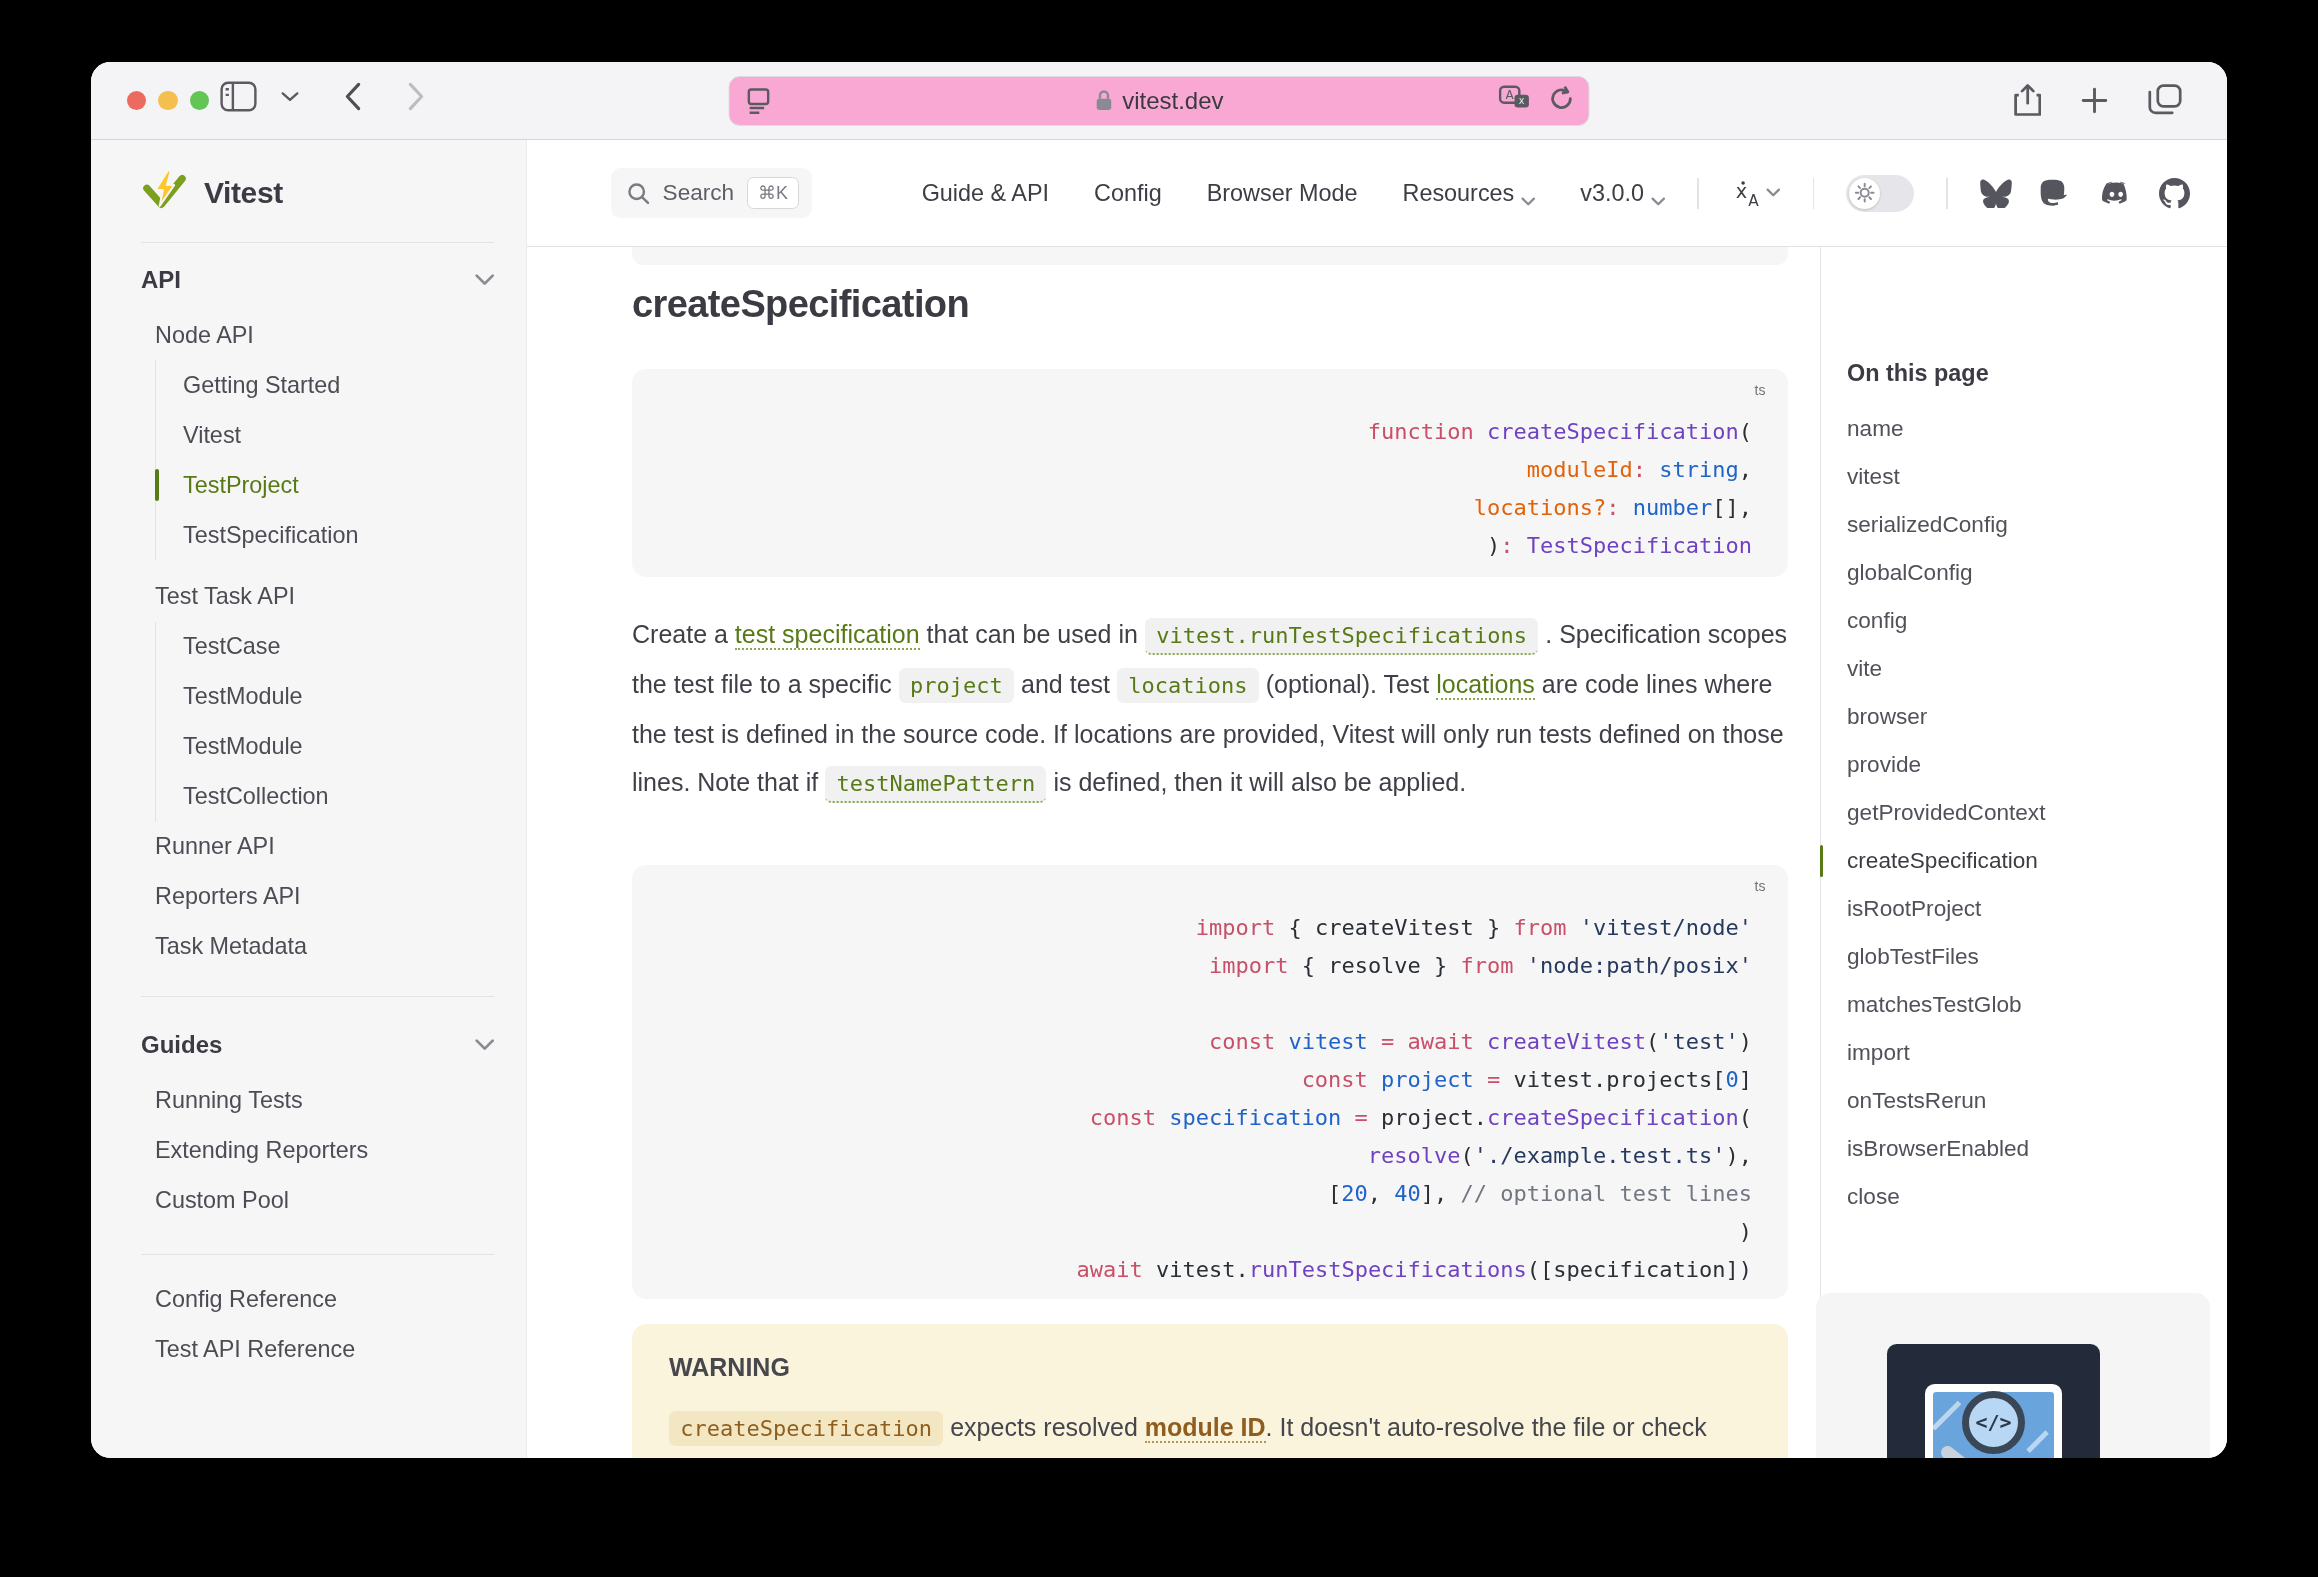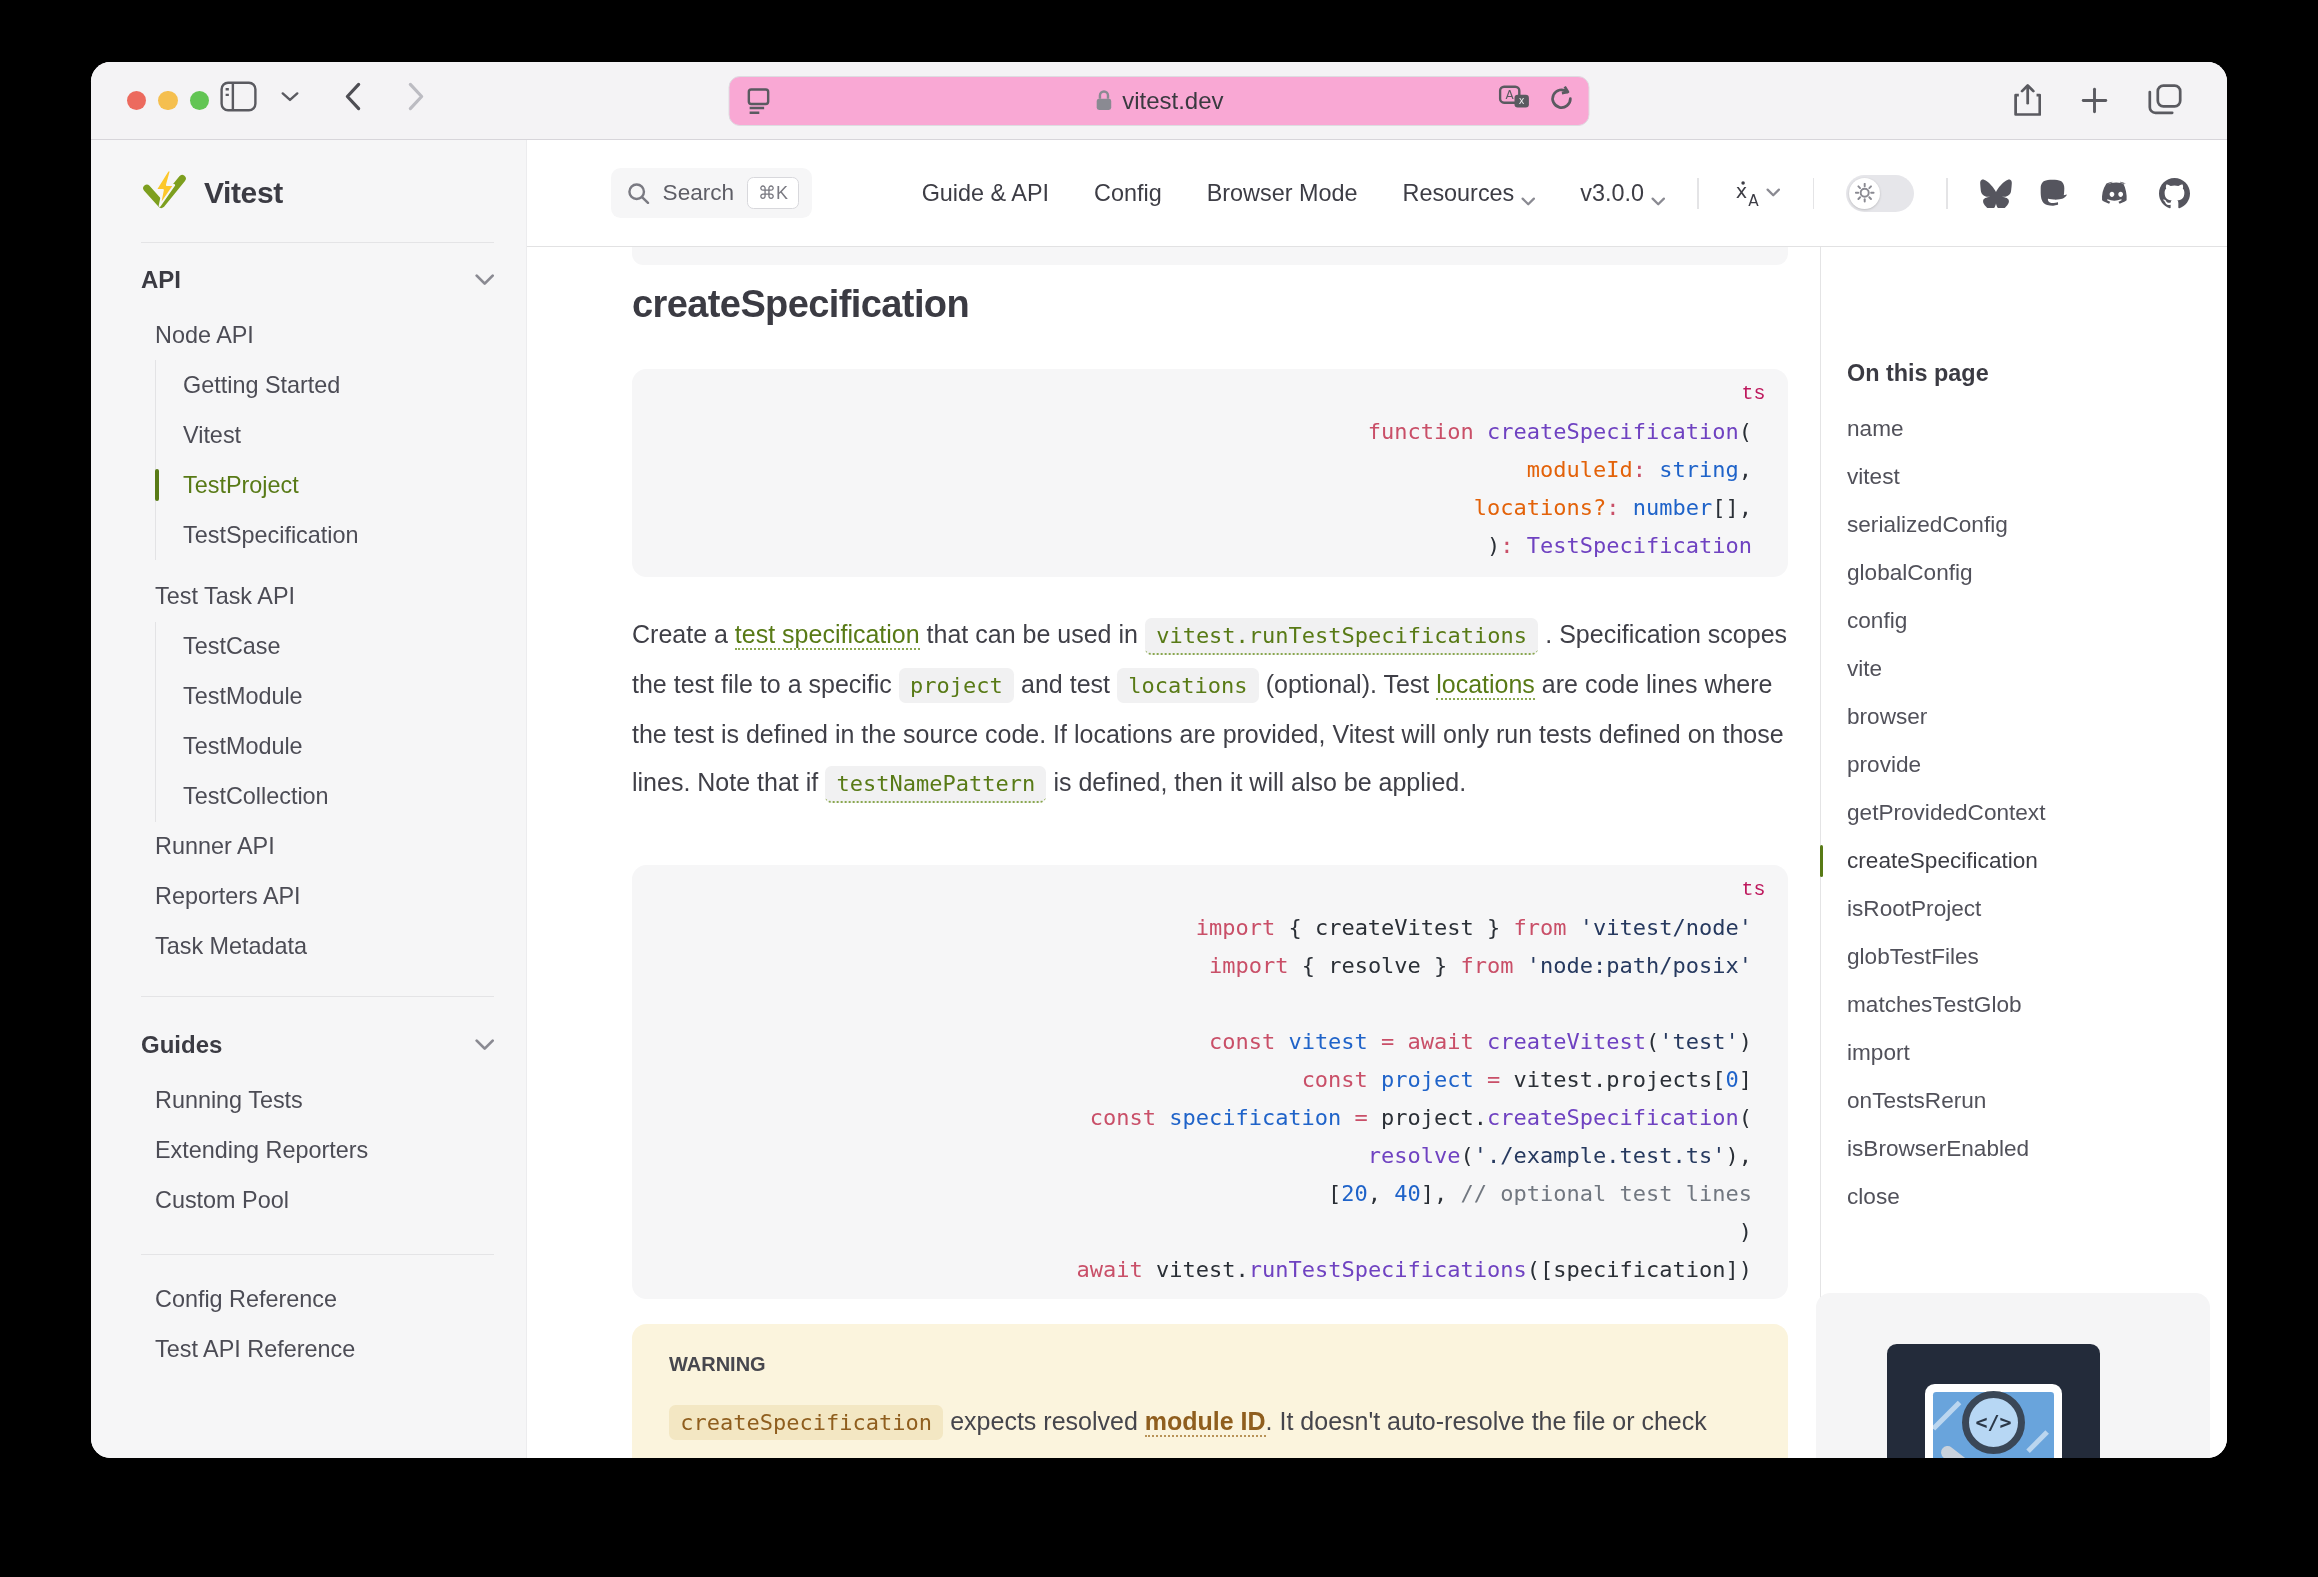--- a/index.html
+++ b/index.html
@@ -64,41 +64,41 @@
   .socials svg { cursor:pointer; }
 
   
   .page { position:relative; flex:1; min-height:0; overflow:hidden; }
   .doc { position:absolute; left:105px; top:0; width:1156px; }
   .prev-block-edge { position:absolute; left:0; top:0; width:1156px; height:18px; background:#f6f6f7;
                      border-radius:0 0 11.3px 11.3px; }
   .h1 { position:absolute; left:0; top:36px; font-size:38px; font-weight:700; letter-spacing:-0.6px; color:#3b3b43; }
   .codeblock { position:absolute; left:0; width:1156px; background:#f6f6f7; border-radius:14.5px;
                padding:44px 36px 0 36px; font-family:"DejaVu Sans Mono", monospace; font-size:22px; }
-  .codeblock .lang { position:absolute; top:13px; right:22.6px; font-size:20px; color:#be185d;
-                     font-family:Liberation Mono, monospace; }
+  .codeblock .lang { position:absolute; top:13px; right:22.6px; font-size:14px; color:#737373;
+                     font-family:Liberation Sans, sans-serif; }
   .code1 { top:122px; height:208px; }
   .code2 { top:618px; height:434px; }
   .code-line { height:38px; line-height:38px; white-space:pre;text-align:right; }
   .tok-k{color:#c94f68;} .tok-f{color:#6f42c1;} .tok-v{color:#1f63c9;} .tok-n{color:#1f63c9;}
   .tok-s{color:#26395f;} .tok-o{color:#e36209;} .tok-c{color:#717780;} .tok-p{color:#2a2f36;}
 
   .para { position:absolute; left:0; top:363px; width:1156px; font-size:25px; line-height:48px; color:#3f3f47; }
   .seg-link { color:#587a16; font-weight:500; border-bottom:2.4px dotted #8aa84f; cursor:pointer; }
   .seg-code { font-family:"DejaVu Sans Mono", monospace; font-size:22px; color:#587a16;
               background:#f1f1f2; border-radius:6.5px; padding:4.8px 11.3px; }
   .seg-codelink { font-family:"DejaVu Sans Mono", monospace; font-size:22px; color:#587a16;
                   background:#f1f1f2; border-radius:6.5px; padding:4.8px 11.3px; border-bottom:2.4px dotted #8aa84f; cursor:pointer; }
   .seg-wcode { font-family:"DejaVu Sans Mono", monospace; font-size:22px; color:#8f5e1e;
                background:#f3e7c3; border-radius:6.5px; padding:4.8px 11.3px; }
   .seg-wlink { color:#8f5e1e; font-weight:600; border-bottom:2.4px dotted #b89358; cursor:pointer; }
 
   .warning { position:absolute; left:0; top:1077px; width:1156px; height:339px; background:#fbf4dd;
              border-radius:14.5px; padding:29px 37px; }
-  .warn-title { font-size:20px; font-weight:700; color:#47474e; }
+  .warn-title { font-size:25px; font-weight:700; color:#47474e; }
   .warn-line { margin-top:21px; font-size:25px; line-height:48px; color:#45454c; }
   .warn-line2 { margin-top:3.2px; font-size:25px; line-height:48px; color:#45454c; }
 
   
   .toc { position:absolute; left:1293px; top:0; bottom:0; width:379px; border-left:1.6px solid #e4e4e5;
          padding-left:14px; }
   .toc-title { position:absolute; top:113px; left:26px; font-size:23.4px; font-weight:700; color:#3b3b43; }
   .toc-list { position:absolute; top:158px; left:26px; right:0; }
   .toc-item { height:48px; display:flex; align-items:center; font-size:22.6px; color:#51515a; cursor:pointer; position:relative; }
   .toc-item.active { color:#3c3c43; font-weight:500; }

